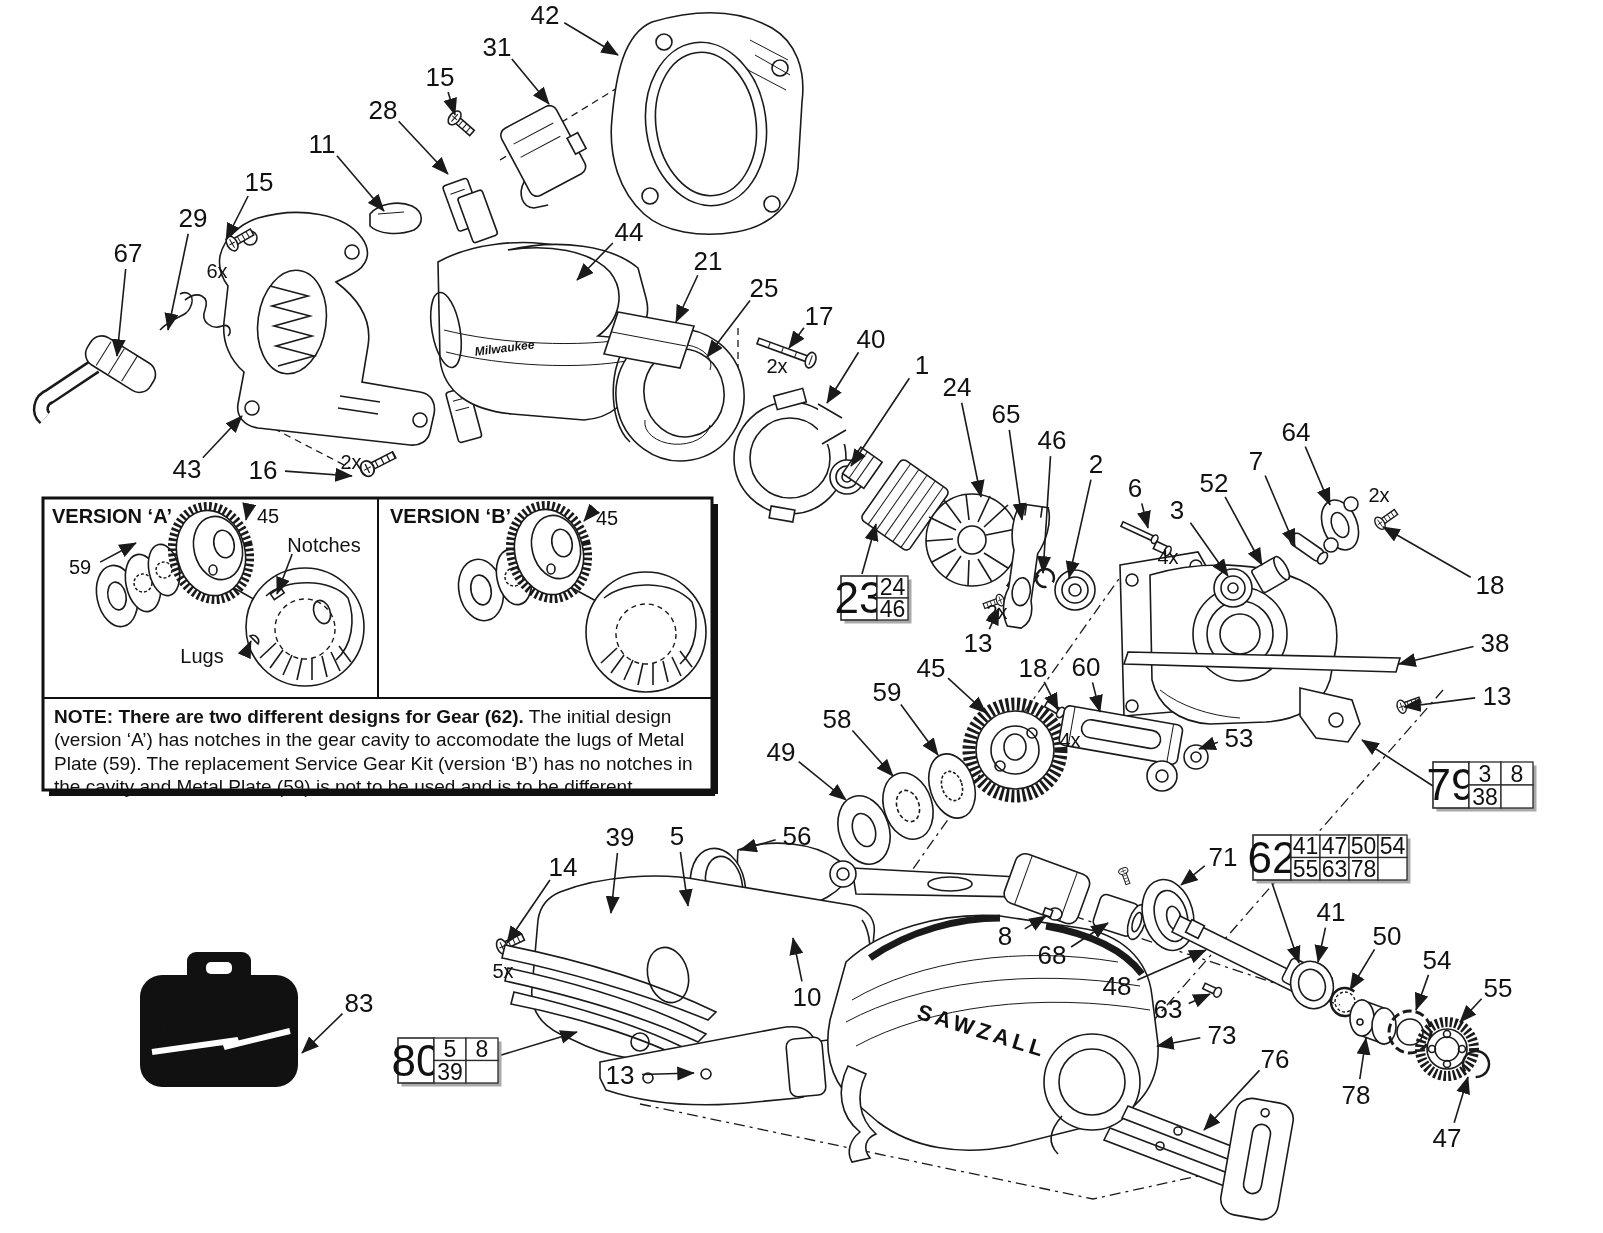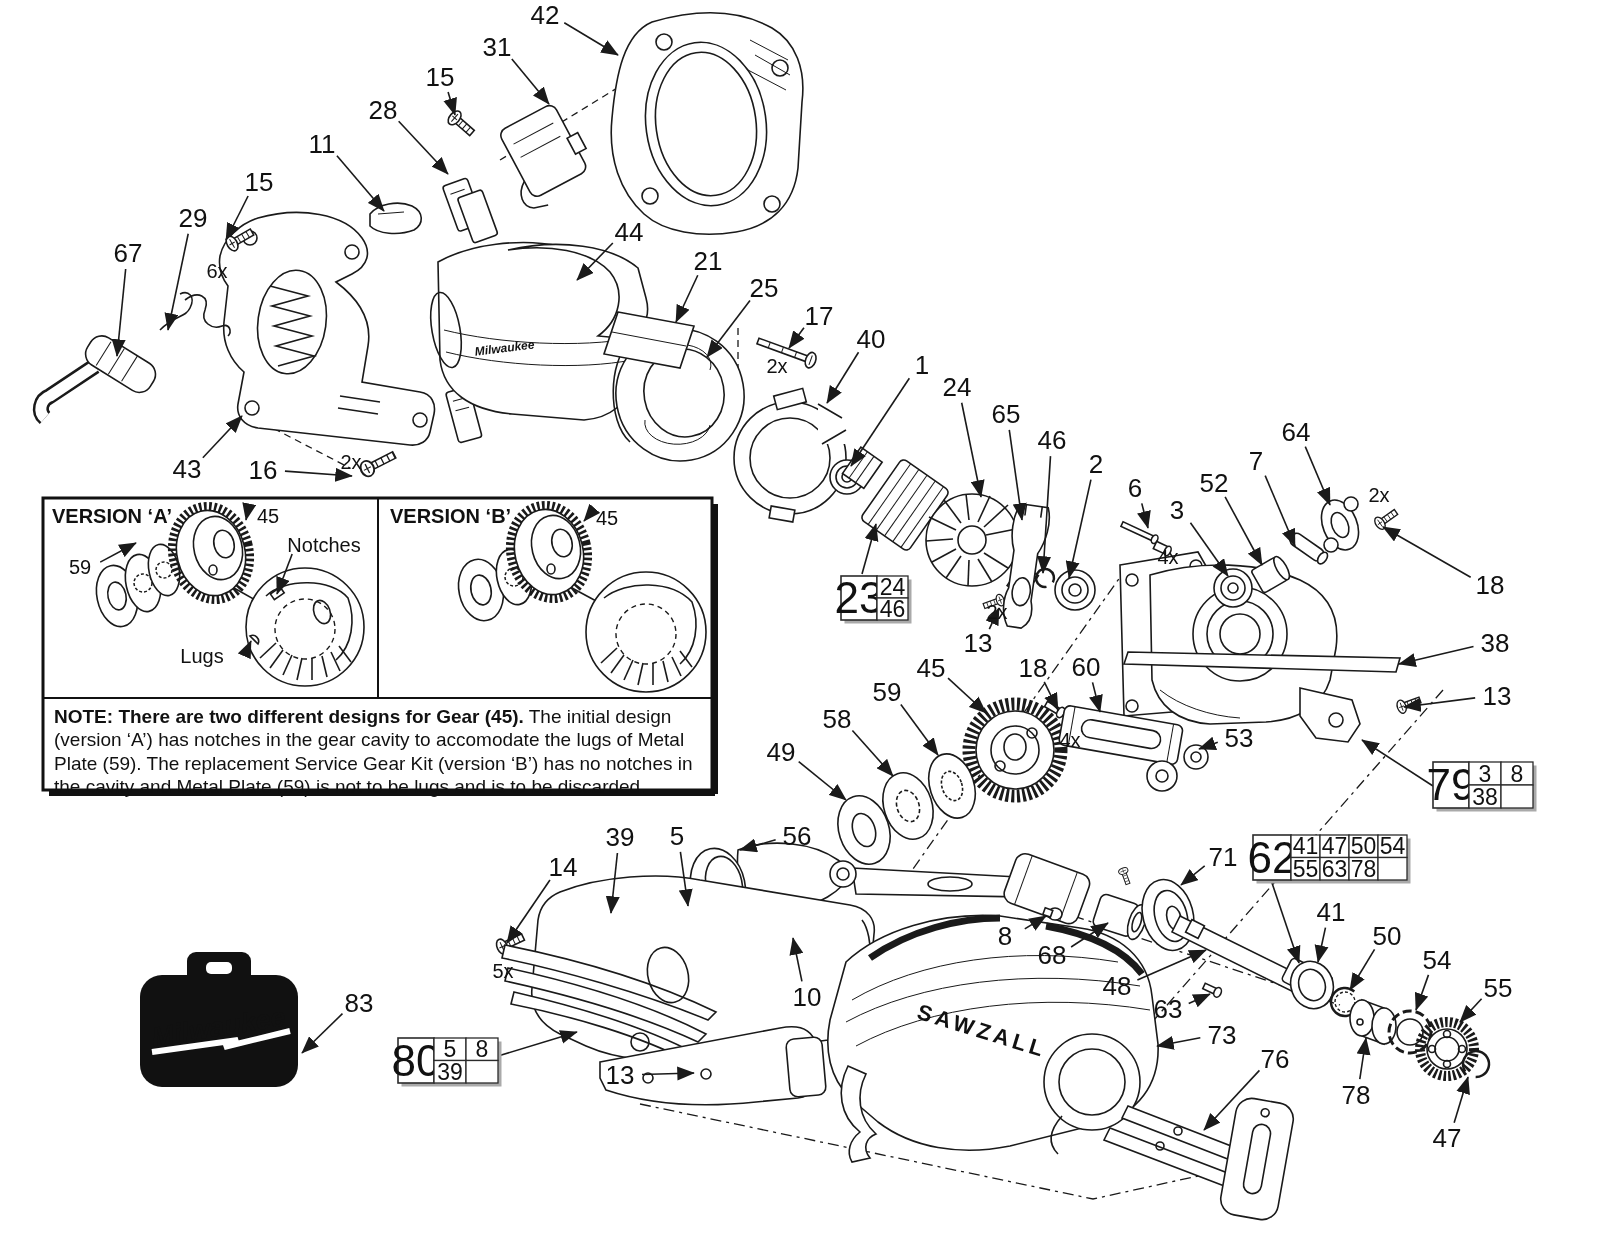--- a/index.html
+++ b/index.html
@@ -676,14 +676,14 @@
           <text x="450" y="1057.25" font-size="23" text-anchor="middle">5</text>
           <rect x="466" y="1038" width="32" height="22.5" fill="#fff" stroke="#2b2b2b" stroke-width="1.3"></rect>
           <text x="482" y="1057.25" font-size="23" text-anchor="middle">8</text>
           <rect x="434" y="1060.5" width="32" height="22.5" fill="#fff" stroke="#2b2b2b" stroke-width="1.3"></rect>
           <text x="450" y="1079.75" font-size="23" text-anchor="middle">39</text>
           <rect x="466" y="1060.5" width="32" height="22.5" fill="#fff" stroke="#2b2b2b" stroke-width="1.3"></rect>
         </g>
       </g>
 </svg>
 
-<div id="note-box"><b>NOTE: There are two different designs for Gear (45).</b><span> The initial design (version ‘A’) has notches in the gear cavity to accomodate the lugs of Metal Plate (59). The replacement Service Gear Kit (version ‘B’) has no notches in the cavity and Metal Plate (59) </span><span class="u">is not to be lugs and is to be discarded.</span></div>
+<div id="note-box"><b>NOTE: There are two different designs for Gear (62).</b><span> The initial design (version ‘A’) has notches in the gear cavity to accomodate the lugs of Metal Plate (59). The replacement Service Gear Kit (version ‘B’) has no notches in the cavity and Metal Plate (59) </span><span class="u">is not to be used and is to be different.</span></div>
 </div>
 
 </body></html>

